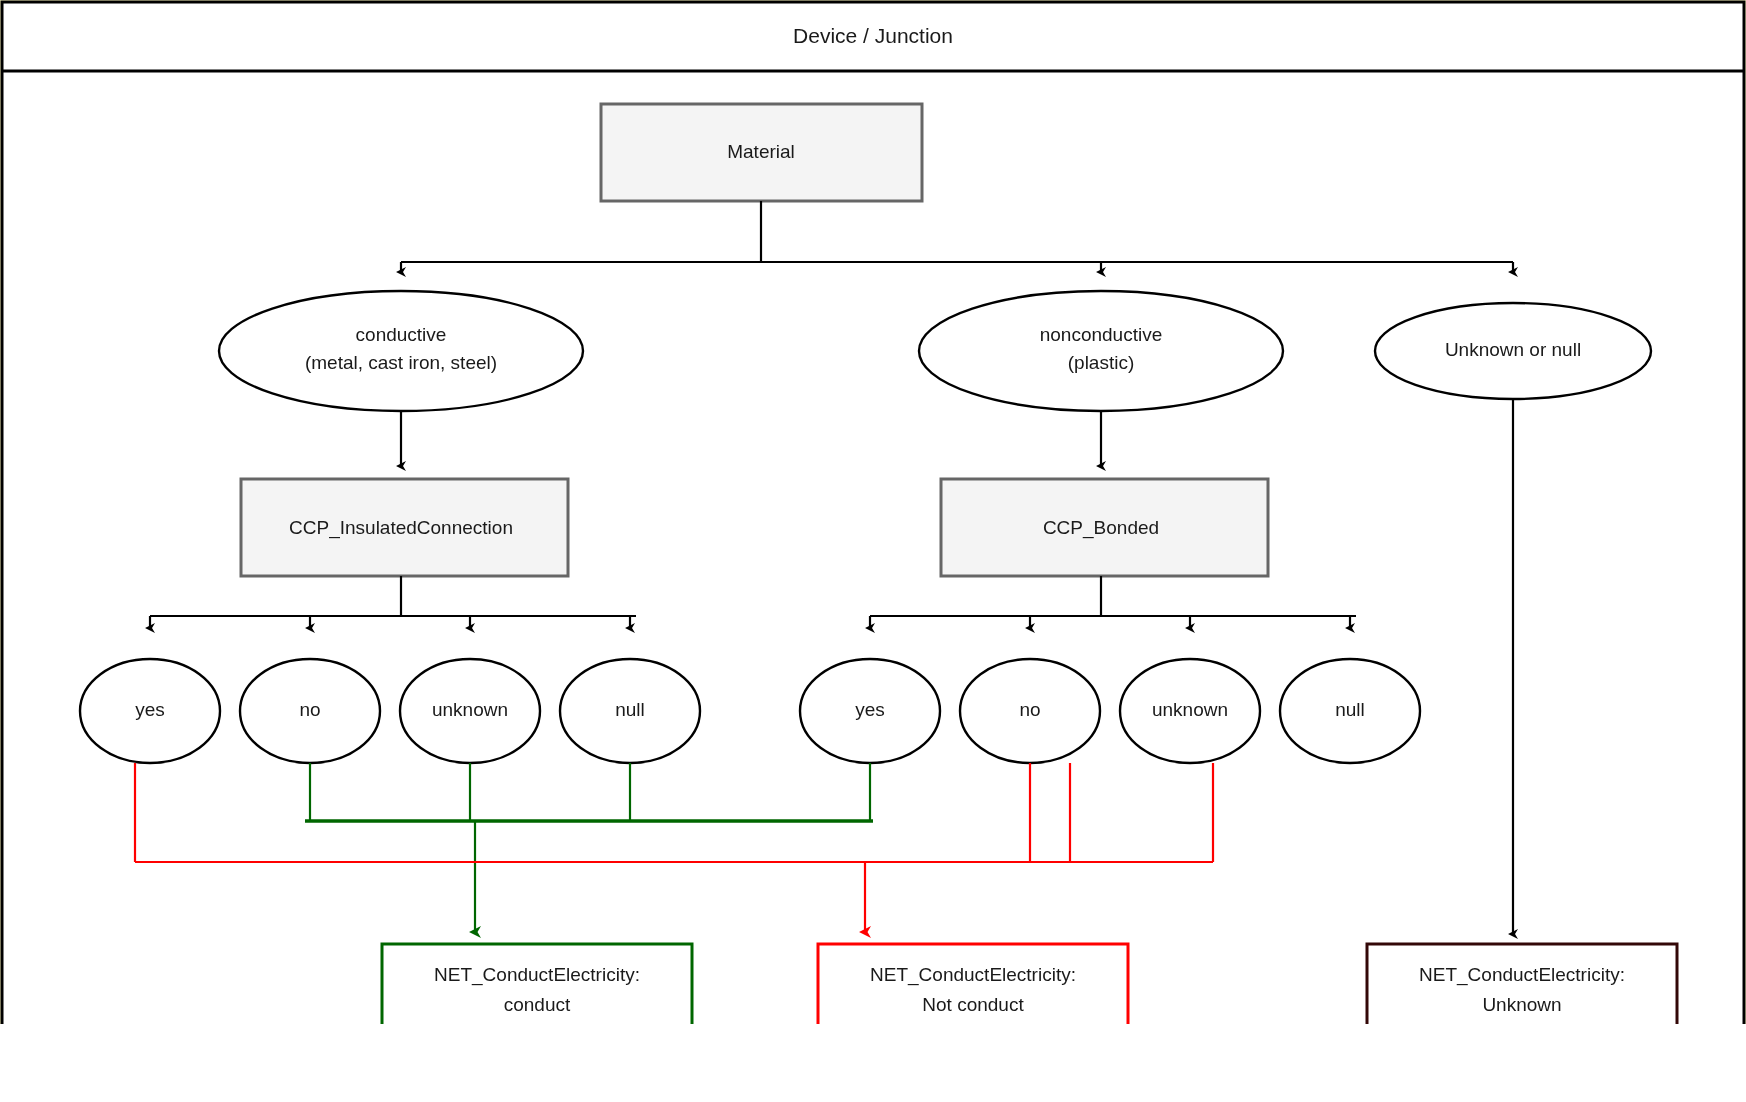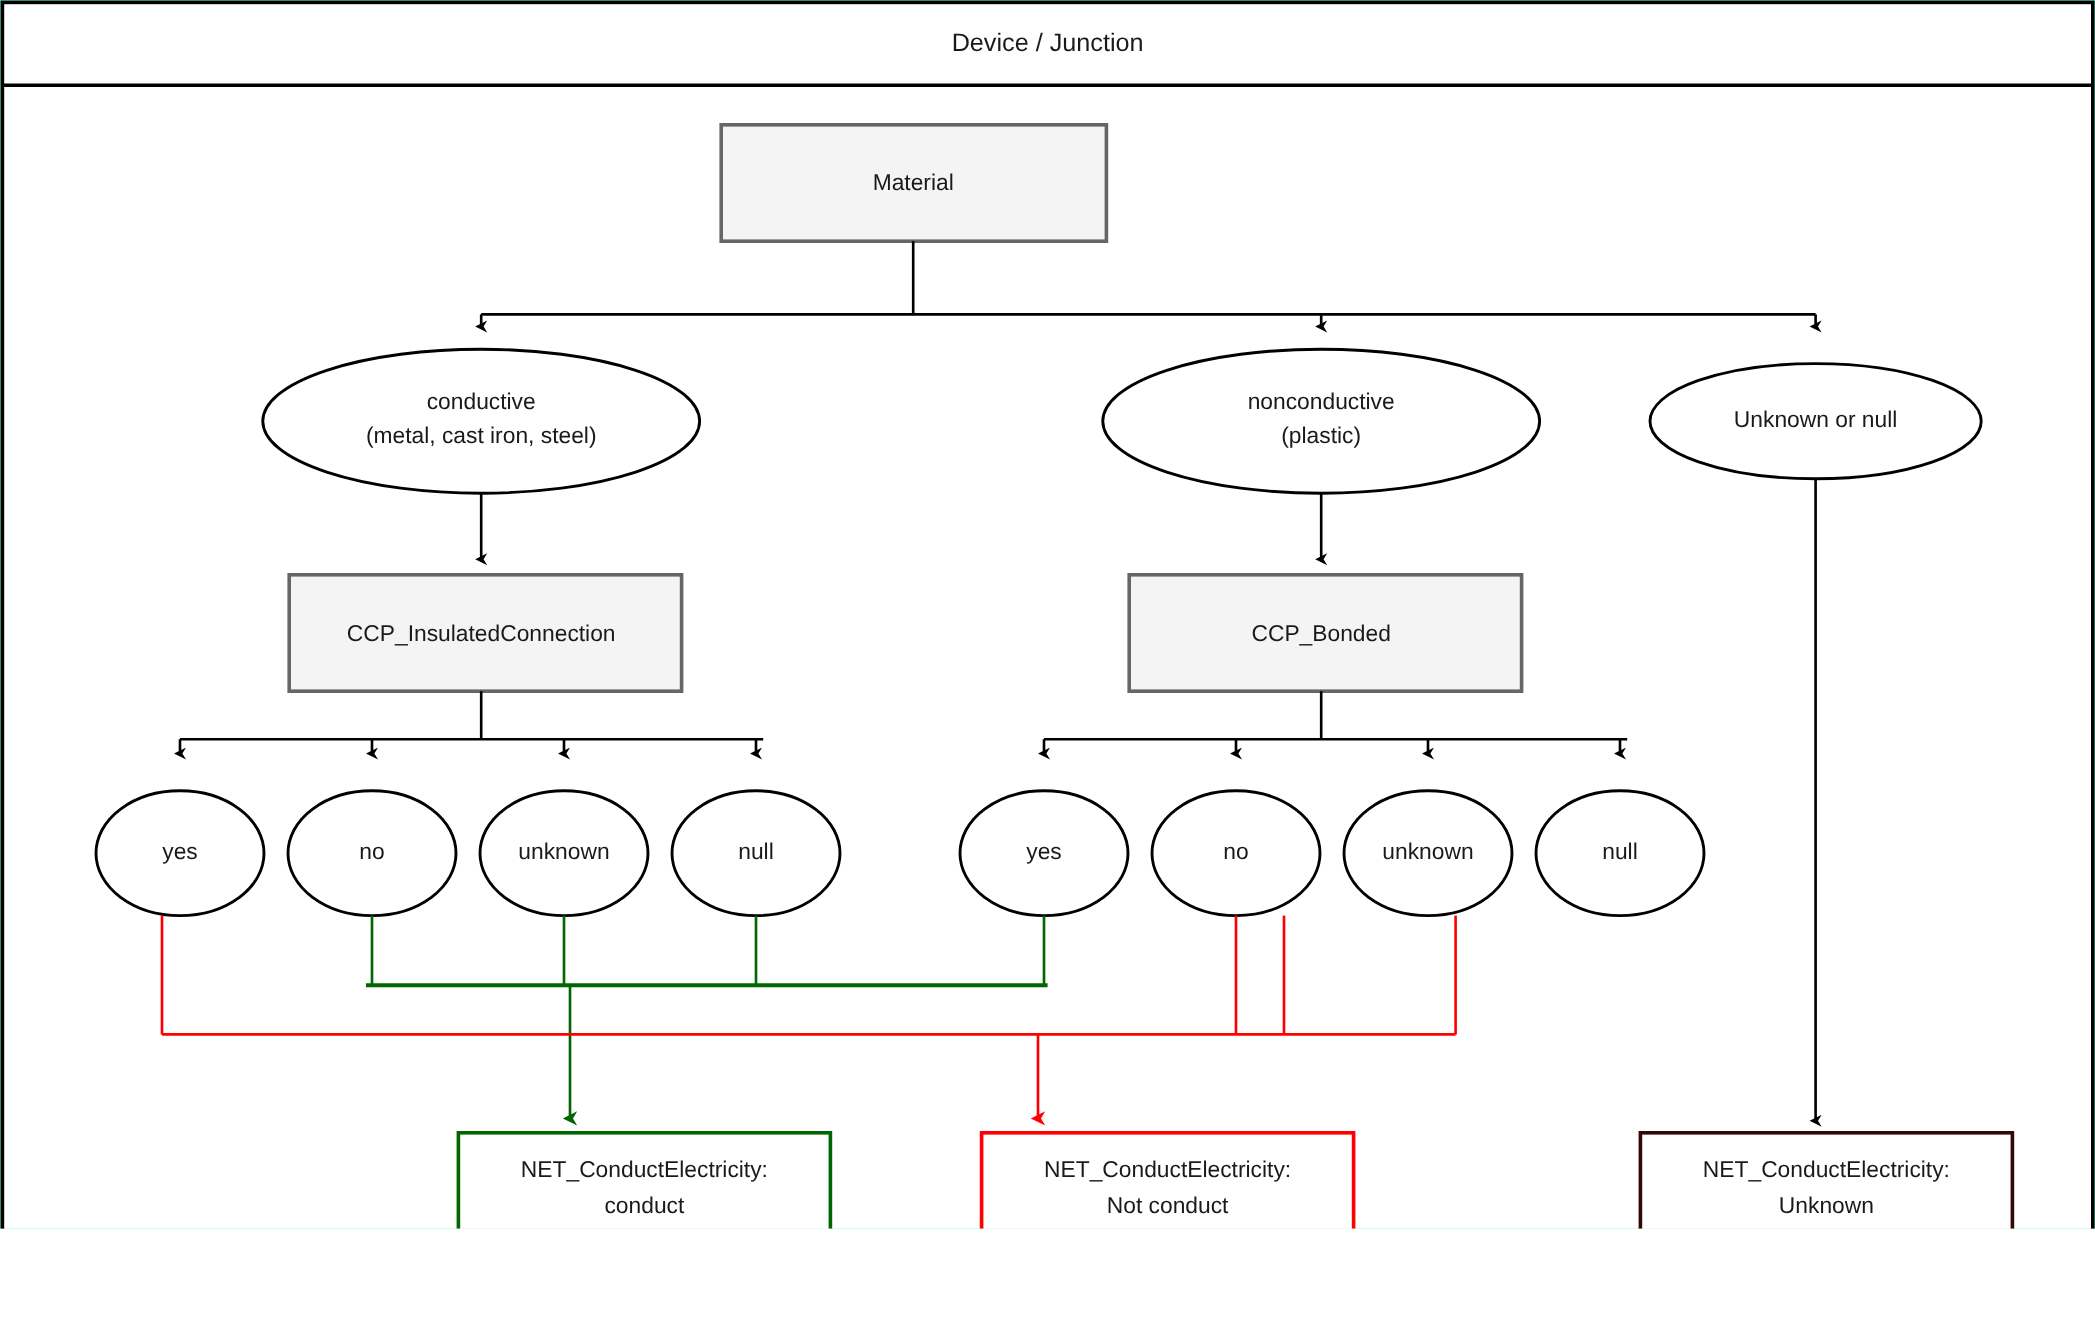--- a/index.html
+++ b/index.html
@@ -5,21 +5,21 @@
   html, body {
     margin: 0;
     padding: 0;
     background: #ffffff;
     font-family: "Liberation Sans", sans-serif;
   }
   #stage {
     position: relative;
     width: 1746px;
     height: 1024px;
-    background: #5eead4;
+    background: #fef9c3;
     overflow: hidden;
   }
   svg.canvas {
     position: absolute;
     left: 0;
     top: 0;
     width: 1746px;
     height: 1102px;
   }
   .dg-text {

